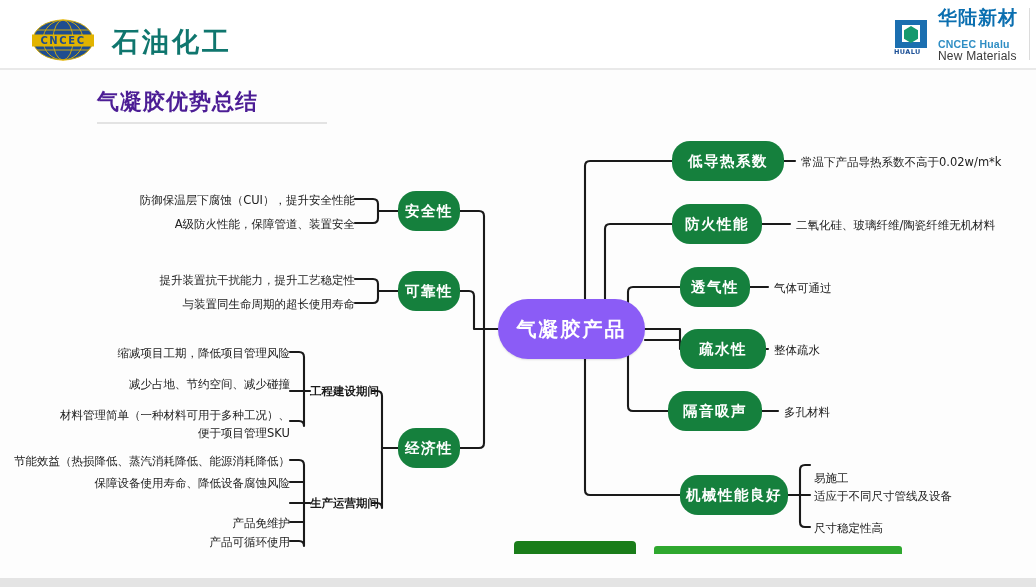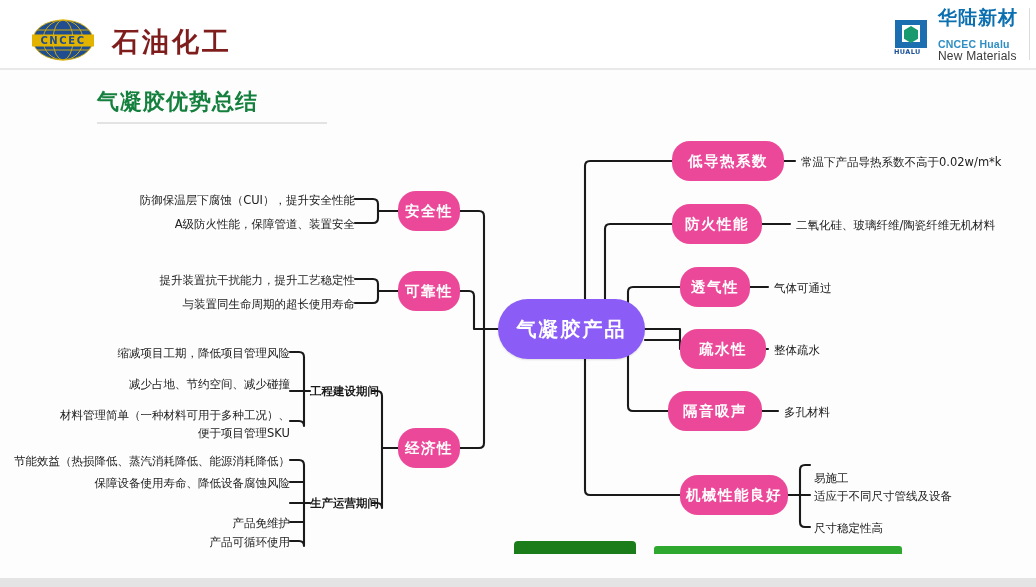--- a/index.html
+++ b/index.html
@@ -10,47 +10,47 @@
     overflow: hidden;
   }
   #stage { position: relative; width: 1036px; height: 587px; background: #fdfdfd; }
 
   
   #header { position: absolute; left: 0; top: 0; width: 1036px; height: 68px; background: #ffffff; }
   #header-rule { position: absolute; left: 0; top: 68px; width: 1036px; height: 2px; background: #e9e9e9; }
 
   #cncec-logo { position: absolute; left: 24px; top: 18px; width: 78px; height: 44px; }
   #brand-cn { position: absolute; left: 112px; top: 24px; font-size: 27px; font-weight: bold;
-              color: #7f1d1d; letter-spacing: 3px; font-family: "DejaVu Sans", sans-serif; }
+              color: #0f766e; letter-spacing: 3px; font-family: "DejaVu Sans", sans-serif; }
 
   #hualu-logo { position: absolute; right: 18px; top: 12px; height: 46px; display: flex; align-items: center; gap: 7px; }
   #hualu-mark { width: 40px; height: 40px; position: relative; }
   #hualu-text { display: flex; flex-direction: column; line-height: 1.0; }
   .hl-cn { font-size: 19px; font-weight: bold; color: #0b6fb0; letter-spacing: 1px;
            font-family: "DejaVu Sans", sans-serif; }
   .hl-en1 { font-size: 10.5px; font-weight: bold; color: #2f8ec4; margin-top: 12px; letter-spacing: .2px; }
   .hl-en2 { font-size: 12px; color: #3a3a3a; letter-spacing: .2px; }
   #hualu-divider { position: absolute; right: 6px; top: 8px; width: 1px; height: 52px; background: #dcdcdc; }
 
   
   #slide-title { position: absolute; left: 97px; top: 87px; font-size: 22px; font-weight: bold;
-                 color: #15803d; letter-spacing: 1px; font-family: "DejaVu Sans", sans-serif; }
+                 color: #4c1d95; letter-spacing: 1px; font-family: "DejaVu Sans", sans-serif; }
   #slide-title-rule { position: absolute; left: 97px; top: 122px; width: 230px; height: 2px; background: #e3e3e3; }
 
   
   #canvas { position: absolute; left: 0; top: 130px; width: 1036px; height: 457px; }
   #links { position: absolute; left: 0; top: 0; width: 1036px; height: 457px; }
 
   
   .node { position: absolute; display: flex; align-items: center; justify-content: center;
           font-family: "DejaVu Sans", sans-serif; font-weight: bold; color: #ffffff;
           white-space: nowrap; }
   .node-root { background: #8b5cf6; border-radius: 30px; font-size: 20px; letter-spacing: 2px;
                box-shadow: 0 1px 2px rgba(0,0,0,.12); }
-  .node-green { background: #ec4899; border-radius: 18px; font-size: 14.5px; letter-spacing: 1.5px; }
+  .node-green { background: #15803d; border-radius: 18px; font-size: 14.5px; letter-spacing: 1.5px; }
 
   
   .leaf { position: absolute; font-size: 11.5px; color: #222222; white-space: nowrap;
           font-family: "DejaVu Sans", sans-serif; line-height: 1.45; }
   .leaf.r { text-align: right; }
   .leaf.l { text-align: center; }
   .mid { position: absolute; font-size: 11.5px; color: #1a1a1a; font-weight: bold;
          white-space: nowrap; font-family: "DejaVu Sans", sans-serif; }
 
   

